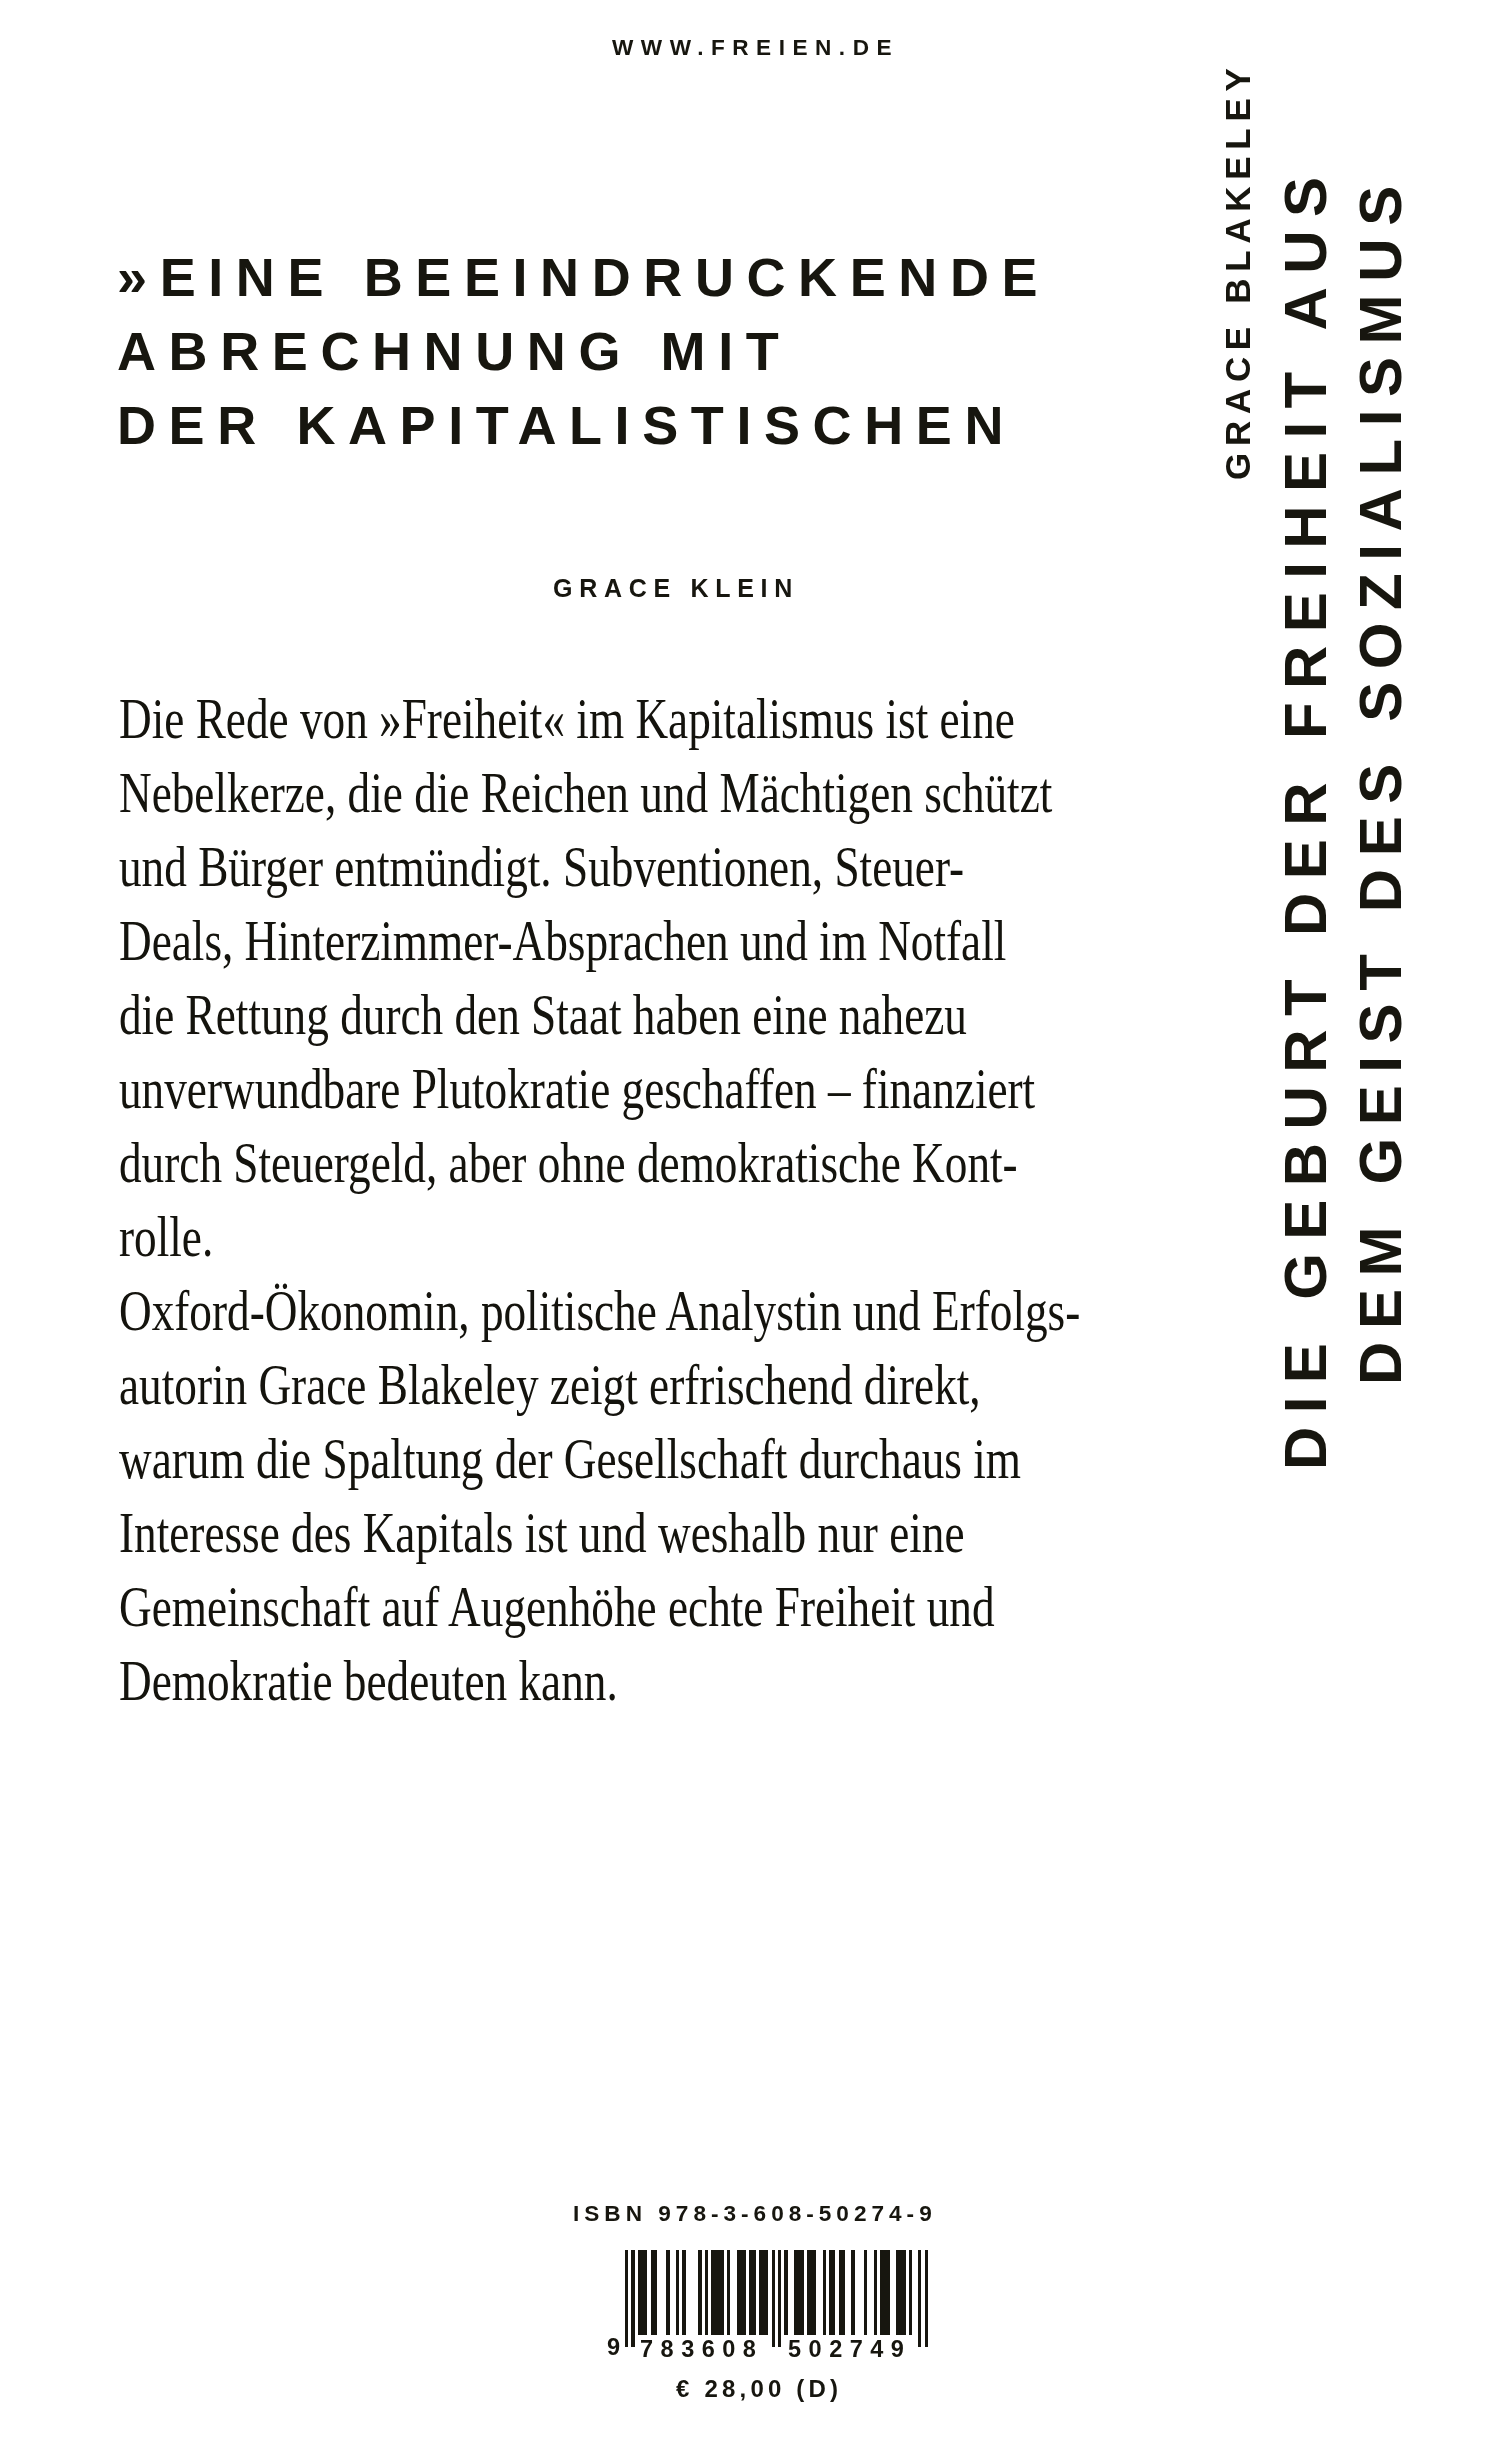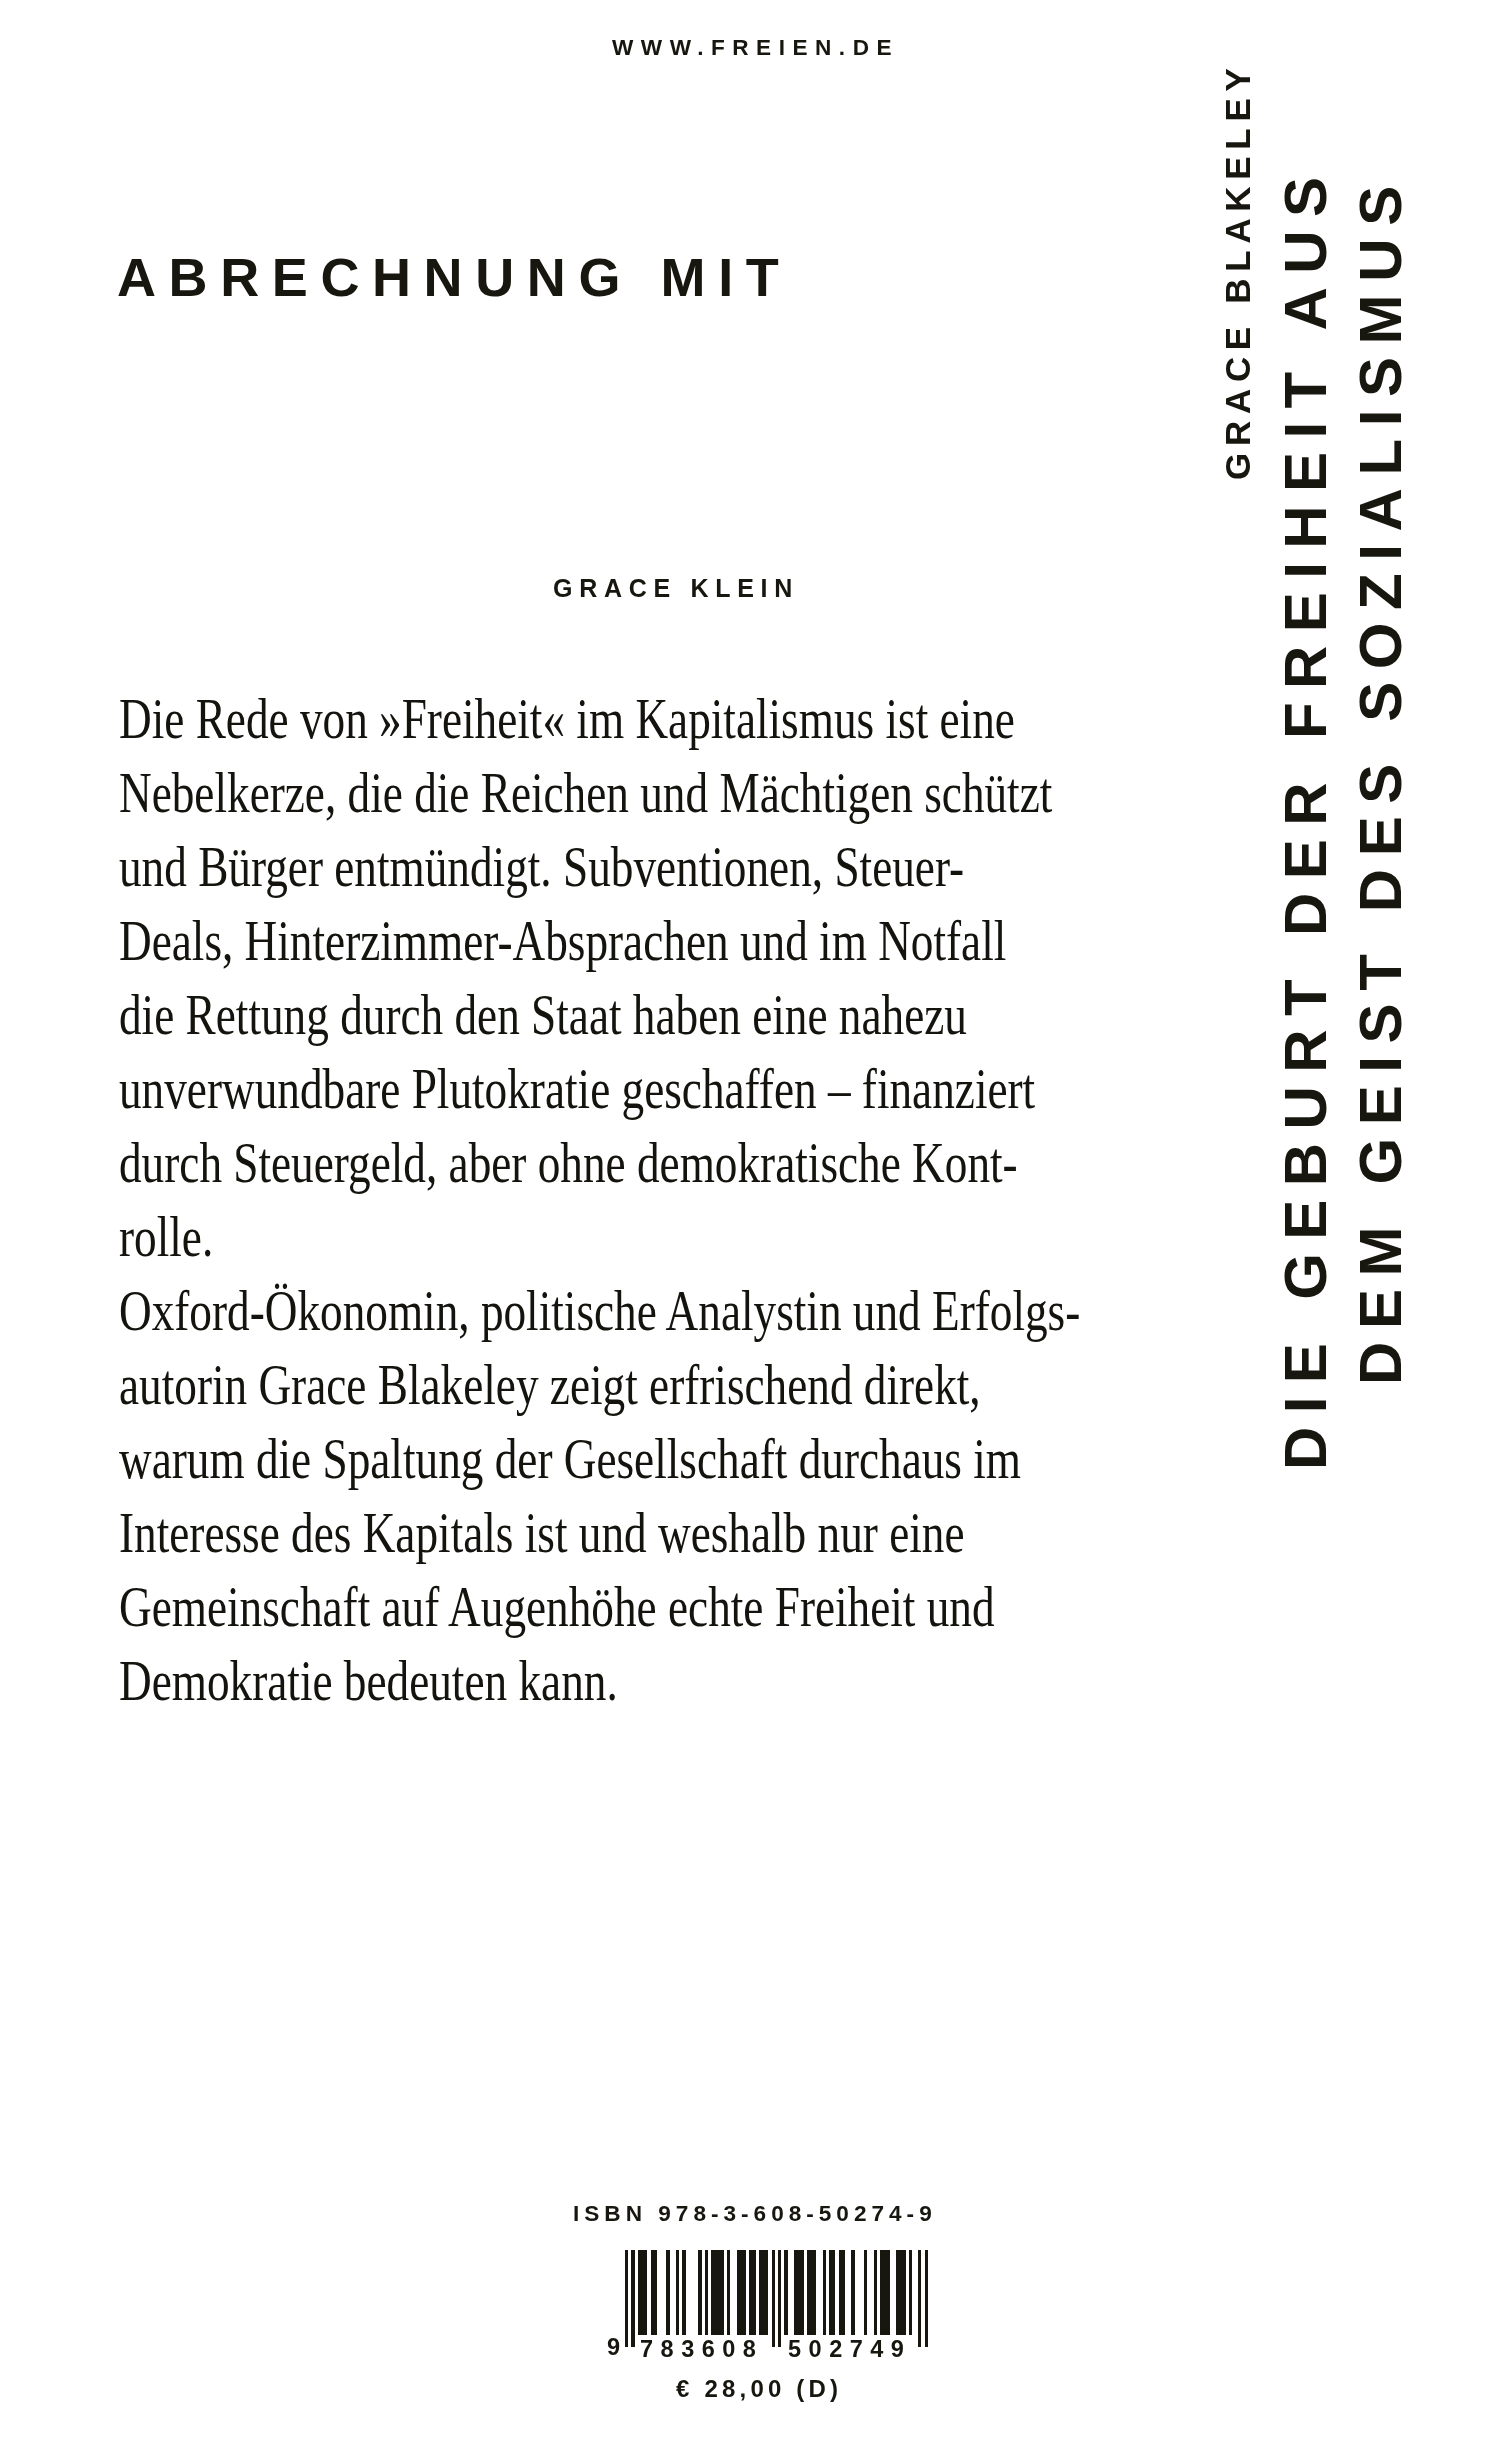--- a/index.html
+++ b/index.html
@@ -101,21 +101,23 @@
     font-size: 24px; font-weight: 700; letter-spacing: 4.2px;
     line-height: 1;
   }
 </style>
 </head>
 <body>
 
 <div class="abs tropen-url">WWW.FREIEN.DE</div>
 
 <div class="abs quote-block">
+  <div class="quote-line">»EINE BEEINDRUCKENDE</div>
   <div class="quote-line">ABRECHNUNG MIT</div>
+  <div class="quote-line">DER KAPITALISTISCHEN</div>
 </div>
 
 <div class="abs quote-attribution">GRACE KLEIN</div>
 
 <div class="abs body-text">
   <div class="body-line">Die Rede von »Freiheit« im Kapitalismus ist eine</div>
   <div class="body-line">Nebelkerze, die die Reichen und Mächtigen schützt</div>
   <div class="body-line">und Bürger entmündigt. Subventionen, Steuer-</div>
   <div class="body-line">Deals, Hinterzimmer-Absprachen und im Notfall</div>
   <div class="body-line">die Rettung durch den Staat haben eine nahezu</div>

